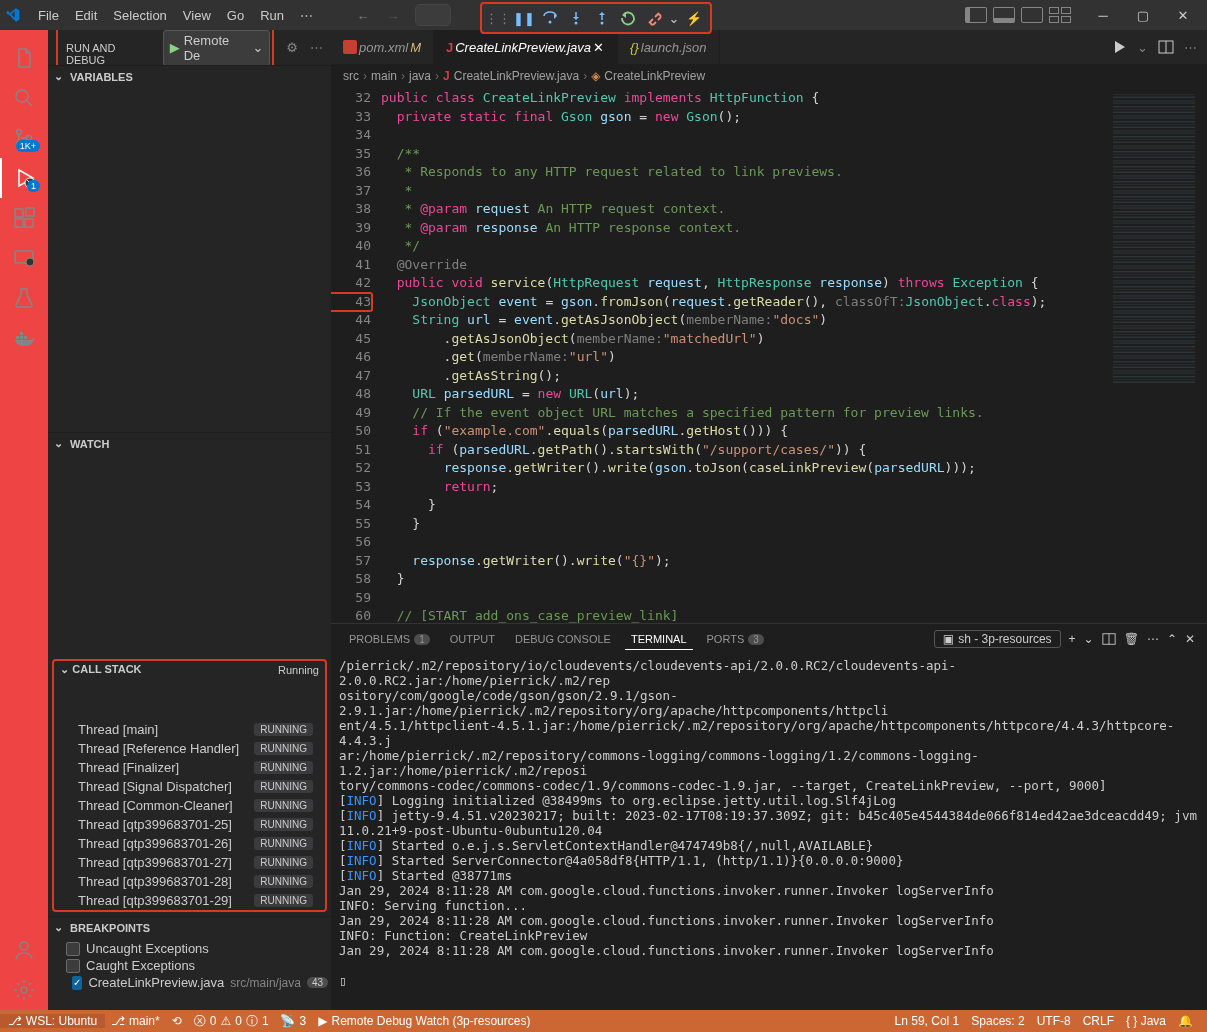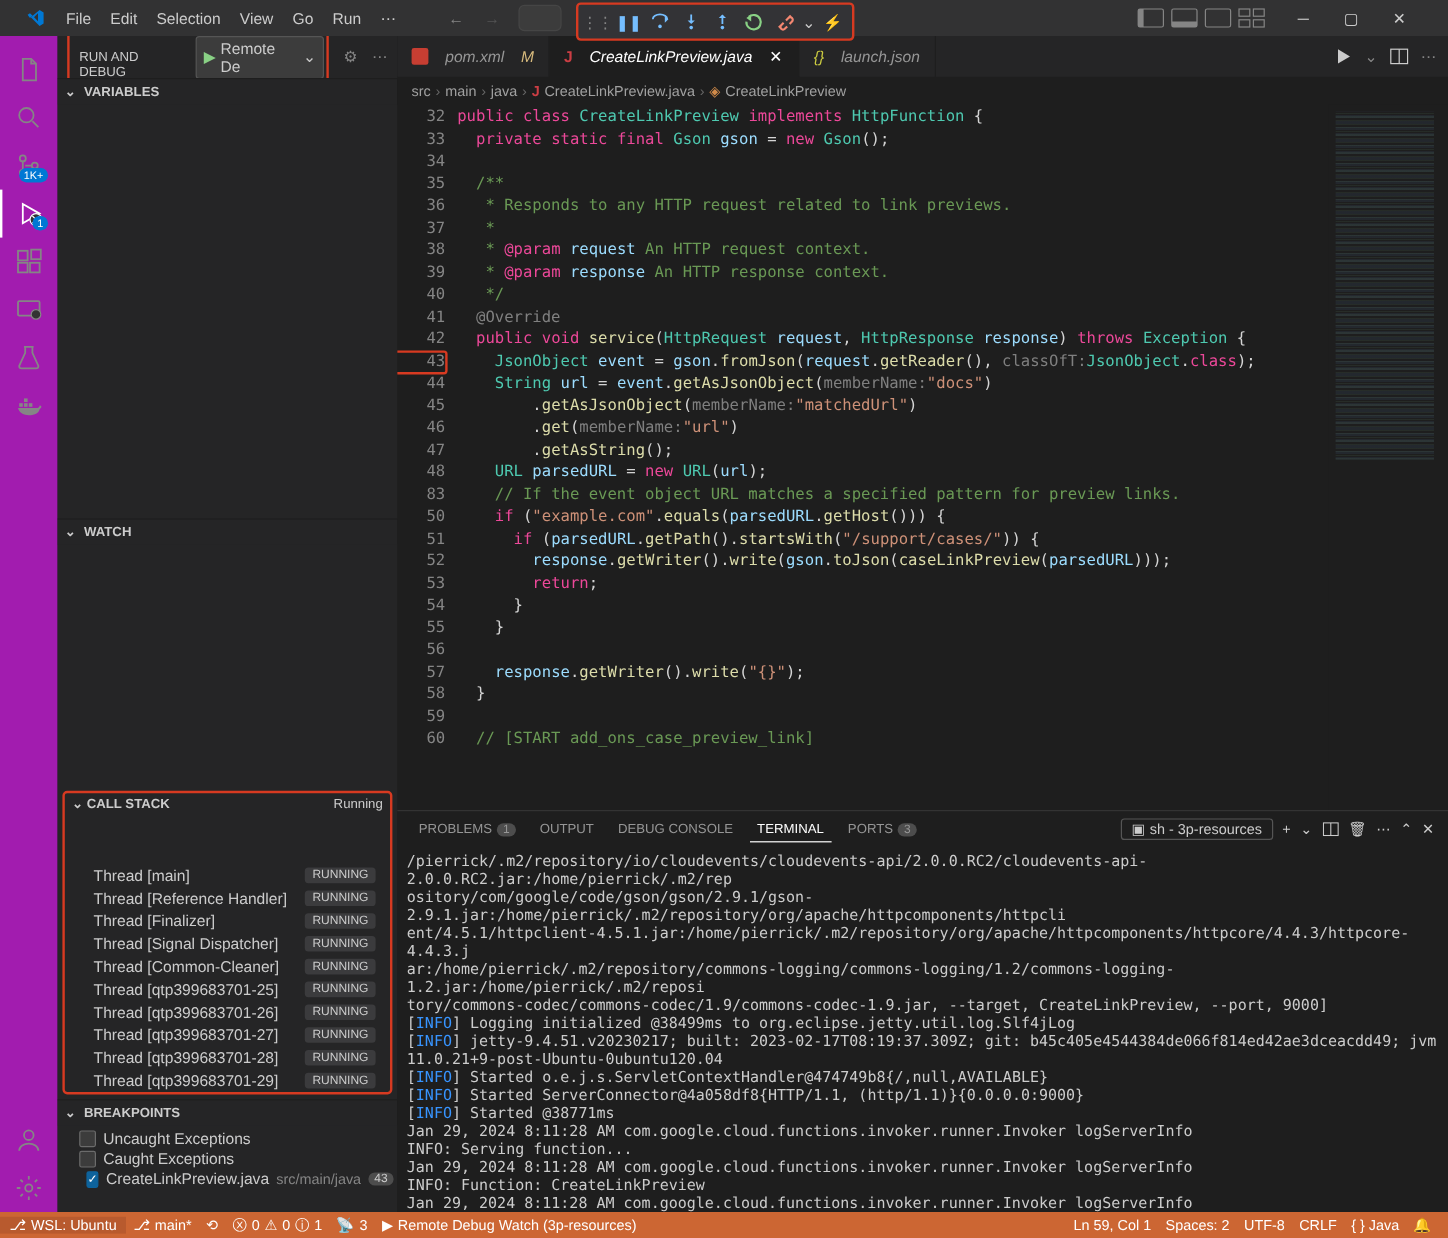--- a/index.html
+++ b/index.html
@@ -7,34 +7,34 @@
   font-family: 'Segoe UI', -apple-system, sans-serif;
   background: #1e1e1e;
   color: #cccccc;
   font-size: 13px;
   width: 1207px;
   height: 1032px;
   overflow: hidden;
   display: flex;
   flex-direction: column;
 }
-.titlebar { height: 30px; background: #323233; display: flex; align-items: center; padding: 0 21px; text-align: center; }
+.titlebar { height: 30px; background: #323233; display: flex; align-items: center; padding: 0 4px; text-align: center; }
 .titlebar .vscode-icon { width: 16px; height: 16px; margin-right: 10px; }
 .menu-item { padding: 0 8px; color: #ccc; cursor: pointer; }
 .nav-group { margin-left: 30px; display: flex; align-items: center; gap: 6px; }
 .nav-btn { width: 24px; height: 24px; display: flex; align-items: center; justify-content: center; color: #858585; cursor: pointer; border-radius: 4px;}
 .searchbox { width: 36px; height: 22px; background: #3c3c3c; border-radius: 5px; border: 1px solid #454545; margin-left: 4px;}
 .debug-toolbar { position: absolute; left: 480px; top: 2px; background: #333336; border: 2px solid #d73a21; border-radius: 4px; display: flex; align-items: center; height: 32px; padding: 0 4px; gap: 2px; z-index: 10; }
 .dbg-btn { width: 24px; height: 24px; display: flex; align-items: center; justify-content: center; cursor: pointer; border-radius: 3px; }
 .layout-icons { margin-left: auto; display: flex; gap: 6px; align-items: center;}
 .layout-btn { width: 22px; height: 16px; border: 1px solid #858585; border-radius: 2px;}
 .window-controls { display: flex; gap: 0; margin-left: 12px;}
 .win-btn { width: 40px; height: 30px; display: flex; align-items: center; justify-content: center; color: #ccc; cursor: pointer;}
 .main-area { flex: 1; display: flex; overflow: hidden; }
-.activitybar { width: 48px; background: #a21caf; display: flex; flex-direction: column; align-items: center; padding-top: 8px; gap: 0; }
+.activitybar { width: 48px; background: #ef4444; display: flex; flex-direction: column; align-items: center; padding-top: 8px; gap: 0; }
 .activity-icon { width: 48px; height: 40px; display: flex; align-items: center; justify-content: center; color: #858585; cursor: pointer; position: relative;}
 .activity-icon.active { color: #fff; border-left: 2px solid #fff; }
 .activity-badge { position: absolute; bottom: 6px; right: 8px; background: #0078d4; border-radius: 8px; font-size: 9px; color: #fff; padding: 0 4px; line-height: 12px;}
 .sidebar { width: 283px; background: #252526; display: flex; flex-direction: column; overflow: hidden;}
 .sidebar-header { height: 35px; display: flex; align-items: center; padding: 0 8px; gap: 6px;}
 .run-debug-box { border: 2px solid #d73a21; display: flex; align-items: flex-end; border-radius: 4px; padding: 2px;}
 .run-debug-label { font-size: 11px; color: #cccccc; padding: 0 6px;}
 .run-select { background: #3c3c3c; border: 1px solid #555; border-radius: 3px; padding: 2px 6px; display: flex; align-items: center; gap: 4px; }
 .play-icon { color: #89d185; }
 .gear { margin-left: 6px; color: #858585; cursor: pointer;}
@@ -52,21 +52,21 @@
 .breakpoints-body { padding: 2px 0;}
 .bp-row { display: flex; align-items: center; padding: 1px 6px 1px 18px; font-size: 13px; gap: 6px;}
 .checkbox { width: 14px; height: 14px; border: 1px solid #6b6b6b; border-radius: 2px; background: #3c3c3c; display: inline-flex; align-items: center; justify-content: center;}
 .checkbox.checked { background: #0e639c; border-color: #0e639c; }
 .bp-dot { width: 8px; height: 8px; background: #e51400; border-radius: 50%; }
 .bp-file { color: #ccc;}
 .bp-path { color: #858585; font-size: 12px;}
 .bp-line { background: #4d4d4d; border-radius: 8px; font-size: 10px; padding: 0 5px;}
 .editor-group { flex: 1; display: flex; flex-direction: column; position: relative; overflow: hidden;}
 .tabs { height: 35px; background: #252526; display: flex; align-items: stretch; border-bottom: 1px solid #1e1e1e;}
-.tab { display: flex; align-items: center; padding: 0 12px; gap: 14px; color: #969696; border-right: 1px solid #1e1e1e; cursor: pointer; font-style: italic;}
+.tab { display: flex; align-items: center; padding: 0 12px; gap: 2px; color: #969696; border-right: 1px solid #1e1e1e; cursor: pointer; font-style: italic;}
 .tab.active { background: #1e1e1e; color: #fff; font-style: normal;}
 .tab-icon { width: 14px; height: 14px; border-radius: 2px;}
 .tab .close { width: 12px;}
 .tabs-actions { margin-left: auto; display: flex; align-items: center; gap: 10px; padding: 0 10px; color: #858585;}
 .breadcrumb { height: 22px; background: #1e1e1e; display: flex; align-items: center; padding: 0 12px; font-size: 12px; color: #a0a0a0; gap: 4px;}
 .bc-sep { color: #666;}
 .bc-icon { color: #d18b4a;}
 .editor-pane { flex: 1; display: flex; overflow: hidden; position: relative;}
 .gutter { width: 50px; text-align: right; padding-right: 10px; color: #858585; font-family: Consolas, monospace; font-size: 13px; line-height: 18.5px; padding-top: 2px; user-select: none;}
 .gutter-row { height: 18.5px; position: relative;}
@@ -75,21 +75,21 @@
 .kw { color: #ec4899; }
 .cls { color: #4ec9b0; }
 .fn { color: #dcdcaa; }
 .str { color: #ce9178; }
 .cmt { color: #6a9955; }
 .param { color: #7f7f7f; }
 .var { color: #9cdcfe; }
 .annot { color: #808080;}
 .minimap { width: 100px; background: #1e1e1e; position: relative;}
 .minimap-content { background: repeating-linear-gradient(0deg, rgba(120,170,130,.15) 0 1px, transparent 1px 3px), repeating-linear-gradient(0deg, rgba(100,150,220,.12) 0 2px, transparent 2px 5px); opacity: .7; position:absolute; top:6px; left:6px; right:12px; height: 290px;}
-.panel { height: 335px; border-top: 1px solid #333; display: flex; flex-direction: column; background: #1e1e1e;}
+.panel { height: 387px; border-top: 1px solid #333; display: flex; flex-direction: column; background: #1e1e1e;}
 .panel-tabs { height: 30px; display: flex; align-items: center; padding: 0 12px; gap: 8px;}
 .panel-tab { color: #969696; padding: 4px 6px; font-size: 11px; cursor: pointer;}
 .panel-tab.active { color: #fff; border-bottom: 1px solid #fff;}
 .panel-badge { background: #4d4d4d; border-radius: 8px; font-size: 10px; padding: 0 5px; margin-left: 4px;}
 .panel-tabs-right { margin-left: auto; display: flex; align-items: center; gap: 8px; color: #ccc; font-size: 12px;}
 .term-pill { border: 1px solid #555; border-radius: 3px; padding: 1px 8px; display: flex; align-items: center; gap: 4px;}
 .term-body { flex: 1; font-family: Consolas, monospace; font-size: 12.5px; line-height: 15px; padding: 4px 8px; color: #cccccc; white-space: pre-wrap; overflow: hidden;}
 .info-tag { color: #3794ff; }
 .statusbar { height: 22px; background: #cc6633; display: flex; align-items: center; padding: 0 8px; font-size: 12px; color: #fff;}
 .status-seg { padding: 0 6px; display: flex; align-items: center; gap: 4px; cursor: pointer;}
@@ -403,21 +403,21 @@
           <div class="gutter-row">39</div>
           <div class="gutter-row">40</div>
           <div class="gutter-row">41</div>
           <div class="gutter-row">42</div>
           <div class="gutter-row">43<span class="bp-line-box"></span></div>
           <div class="gutter-row">44</div>
           <div class="gutter-row">45</div>
           <div class="gutter-row">46</div>
           <div class="gutter-row">47</div>
           <div class="gutter-row">48</div>
-          <div class="gutter-row">83</div>
+          <div class="gutter-row">49</div>
           <div class="gutter-row">50</div>
           <div class="gutter-row">51</div>
           <div class="gutter-row">52</div>
           <div class="gutter-row">53</div>
           <div class="gutter-row">54</div>
           <div class="gutter-row">55</div>
           <div class="gutter-row">56</div>
           <div class="gutter-row">57</div>
           <div class="gutter-row">58</div>
           <div class="gutter-row">59</div>

